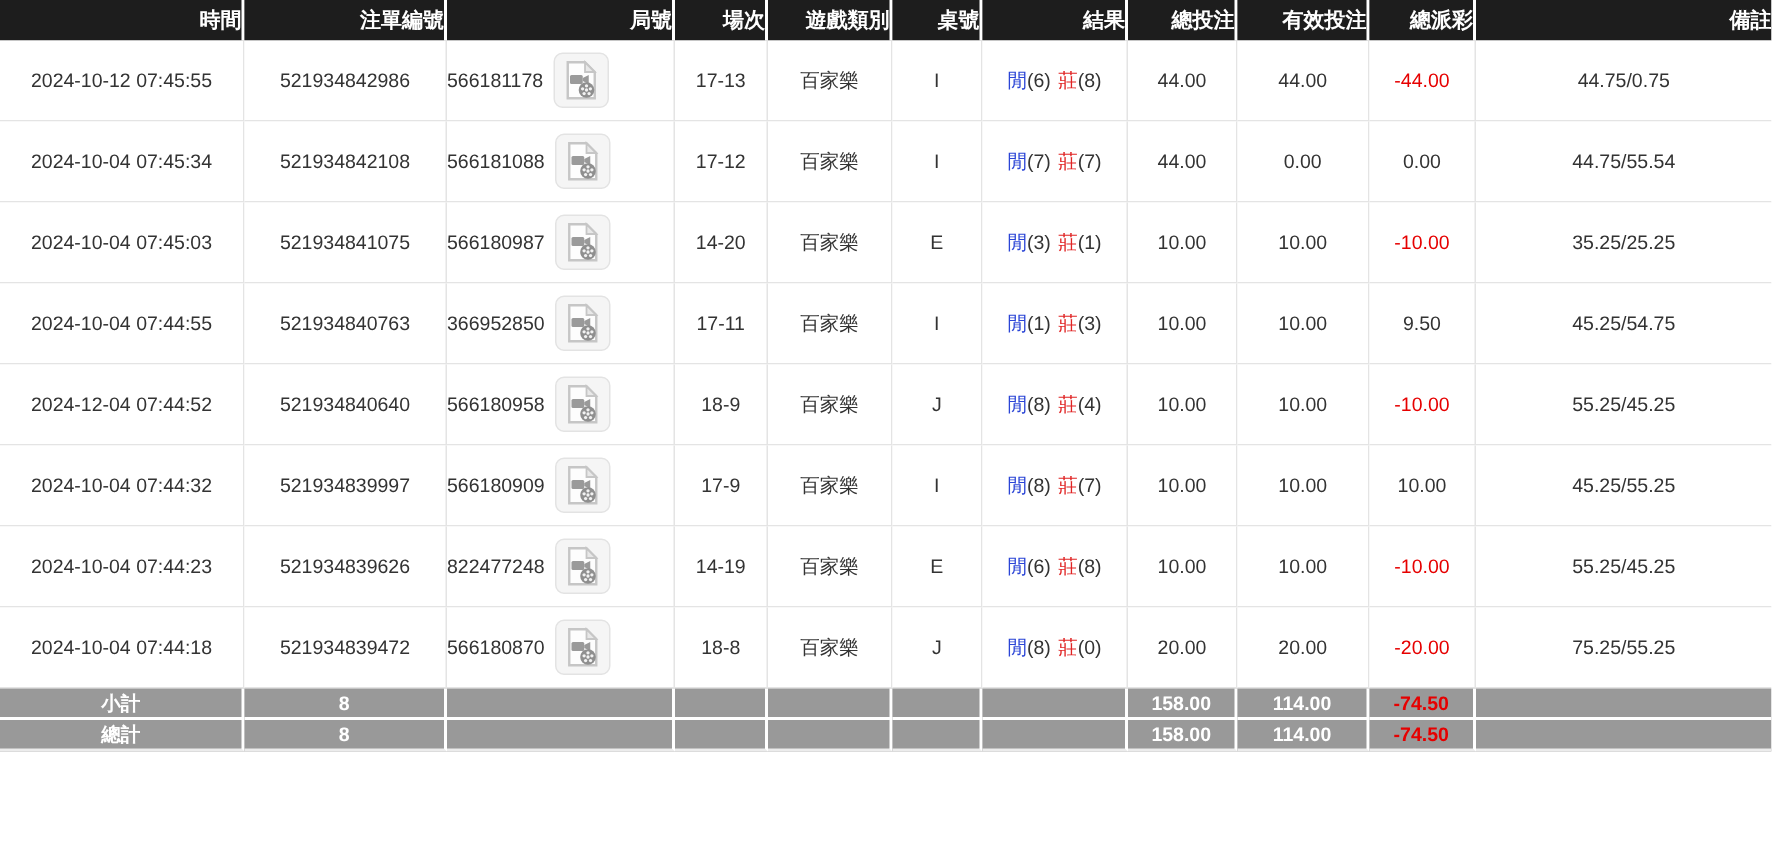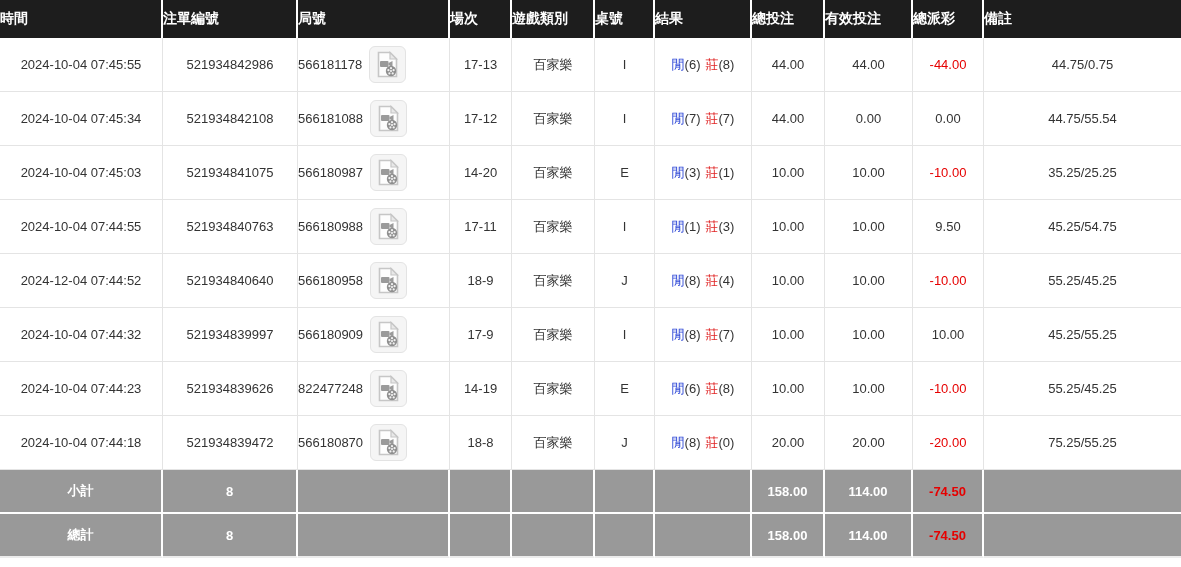--- a/index.html
+++ b/index.html
@@ -18,22 +18,22 @@
   col.c1 { width: 163px; } col.c2 { width: 135px; } col.c3 { width: 152px; }
   col.c4 { width: 62px; }  col.c5 { width: 83px; }  col.c6 { width: 60px; }
   col.c7 { width: 97px; }  col.c8 { width: 73px; }  col.c9 { width: 88px; }
   col.c10 { width: 71px; } col.c11 { width: 197px; }
 
   thead th {
     background: #1d1d1d;
     color: #ffffff;
     font-size: 14px;
     font-weight: bold;
-    height: 38px;
-    text-align: left;
+    height: 27px;
+    text-align: right;
     vertical-align: middle;
     border-right: 2px solid #ffffff;
     overflow: hidden;
     white-space: nowrap;
   }
   thead th:last-child { border-right: none; }
 
   tbody.data-body td {
     background: #ffffff;
     height: 54px;
@@ -65,21 +65,21 @@
   .res-score  { color: #333333; }
   .res-gap    { display: inline-block; width: 5px; }
   .amt-blue   { color: #2b65dd; }
   .neg        { color: #e60000 !important; }
 
   tr.summary-row td {
     background: #999999;
     color: #ffffff;
     font-weight: bold;
     font-size: 13px;
-    height: 44px;
+    height: 21px;
     text-align: center;
     vertical-align: middle;
     border-right: 2px solid #ffffff;
     border-bottom: 2px solid #ffffff;
     white-space: nowrap;
   }
   tr.summary-row td:last-child { border-right: none; }
   tr.summary-row.last td { border-bottom: 2px solid #ececec; margin-left: 44px; }
 </style>
 </head>
@@ -109,21 +109,21 @@
       <th>桌號</th>
       <th>結果</th>
       <th>總投注</th>
       <th>有效投注</th>
       <th>總派彩</th>
       <th>備註</th>
     </tr>
   </thead>
   <tbody class="data-body">
       <tr class="data-row">
-    <td>2024-10-04 07:45:55</td>
+    <td>2024-10-12 07:45:55</td>
     <td>521934842986</td>
     <td>
       <div class="round-wrap">
         <span>566181178</span>
         <button class="video-btn">
           <svg width="23" height="27" viewBox="0 0 23 27">
             <path d="M2.5 1.5 H14 L20.5 8 V25.5 H2.5 Z" fill="#fdfdfd" stroke="#c6c6c6" stroke-width="1.6"></path>
             <path d="M14 1.5 V8 H20.5 Z" fill="#e8e8e8" stroke="#c6c6c6" stroke-width="1.2"></path>
             <rect x="4" y="10" width="8.5" height="6" rx="1" fill="#9a9a9a"></rect>
             <path d="M12.5 12 L16.5 10 V16 L12.5 14 Z" fill="#9a9a9a"></path>
@@ -215,21 +215,21 @@
     <td class="amt-blue">10.00</td>
     <td>10.00</td>
     <td class="payout-auto neg">-10.00</td>
     <td>35.25/25.25</td>
   </tr>
       <tr class="data-row">
     <td>2024-10-04 07:44:55</td>
     <td>521934840763</td>
     <td>
       <div class="round-wrap">
-        <span>566180988</span>
+        <span>366952850</span>
         <button class="video-btn">
           <svg width="23" height="27" viewBox="0 0 23 27">
             <path d="M2.5 1.5 H14 L20.5 8 V25.5 H2.5 Z" fill="#fdfdfd" stroke="#c6c6c6" stroke-width="1.6"></path>
             <path d="M14 1.5 V8 H20.5 Z" fill="#e8e8e8" stroke="#c6c6c6" stroke-width="1.2"></path>
             <rect x="4" y="10" width="8.5" height="6" rx="1" fill="#9a9a9a"></rect>
             <path d="M12.5 12 L16.5 10 V16 L12.5 14 Z" fill="#9a9a9a"></path>
             <circle cx="15" cy="20" r="5.2" fill="#8f8f8f"></circle>
             <circle cx="15" cy="20" r="1.1" fill="#f2f2f2"></circle>
             <circle cx="15" cy="17.2" r="1.1" fill="#f2f2f2"></circle>
             <circle cx="12.4" cy="19.2" r="1.1" fill="#f2f2f2"></circle>

